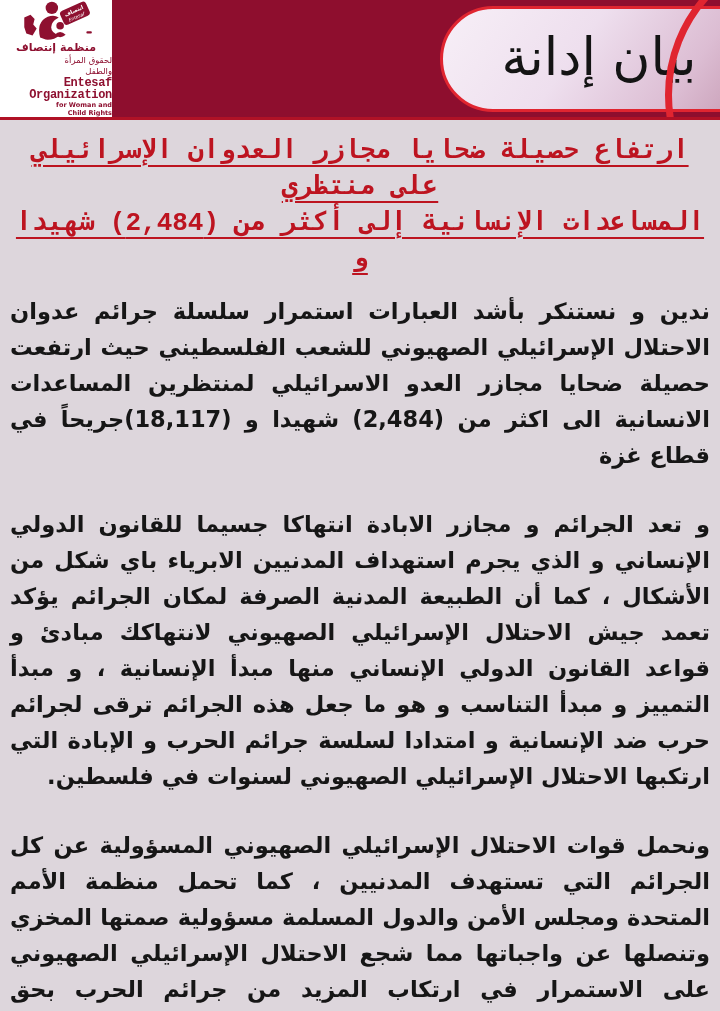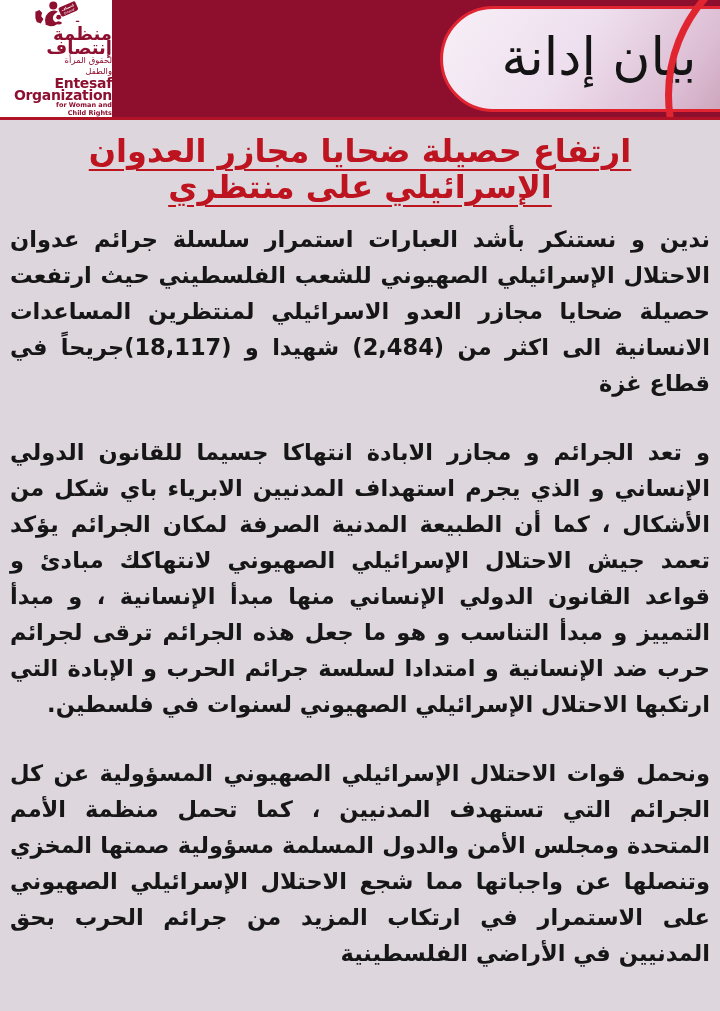--- a/index.html
+++ b/index.html
@@ -15,23 +15,23 @@
     position:relative; height:120px; background:#8e0e2e;
     border-bottom:3px solid #b01226; overflow:hidden;
   }
   .logo-box {
     position:absolute; top:0; left:0; width:112px; height:117px;
     background:#ffffff; z-index:5;
     display:flex; flex-direction:column; align-items:center;
     padding-top:1px; direction:rtl;
   }
   .logo-art { display:block; }
-  .logo-ar-1 { color:#8e1030; font-weight:bold; font-size:18px; line-height:14px; }
+  .logo-ar-1 { color:#8e1030; font-weight:bold; font-size:11px; line-height:14px; }
   .logo-ar-2 { color:#8e1030; font-size:8.5px; line-height:11px;margin-left:36px; }
-  .logo-en-1 { color:#8e1030; font-weight:bold; font-size:14px; line-height:12px; letter-spacing:-0.3px; }
+  .logo-en-1 { color:#8e1030; font-weight:bold; font-size:12px; line-height:12px; letter-spacing:-0.3px;font-family:Liberation Mono, monospace; }
   .logo-en-2 { color:#8e1030; font-weight:bold; font-size:6.5px; line-height:8px;margin-left:37px; }
   .title-pill {
     position:absolute; top:6px; right:-84px; width:364px; height:106px; z-index:1;
     background:linear-gradient(125deg,#f7eff7 0%,#eedfee 38%,#dcbdd3 68%,#c295ad 92%,#b786a0 100%);
     border:3px solid #e02530; border-radius:54px;
     display:flex; align-items:center; justify-content:center;
     padding-left:10px; padding-right:56px;
   }
   .title-pill .title-text {
     font-size:52px; color:#141414; font-weight:normal; white-space:nowrap;
@@ -39,22 +39,22 @@
   }
   .red-ring {
     position:absolute; top:-55px; right:-245px; width:300px; height:300px; z-index:2;
     border:7px solid #e02530; border-radius:50%; background:transparent;
   }
   
   .content { padding:13px 10px 0; }
   .headline { margin:0 0 15px; }
   .headline-line {
     text-align:center; color:#bd1420; font-weight:bold;
-    font-size:32px; line-height:36px;
-    text-decoration:underline; text-decoration-thickness:2px; text-underline-offset:7px;
+    font-size:26px; line-height:36px;
+    text-decoration:underline; text-decoration-thickness:2px; text-underline-offset:7px;font-family:Liberation Mono, monospace;
   }
   .para {
     margin:16px 0 33px; color:#161616; font-weight:bold;
     font-size:22.5px; line-height:36px;
     text-align:justify; text-align-last:right;
   }
   .para:last-of-type { margin-bottom:14px; }
 </style>
 </head>
 <body>
@@ -92,20 +92,21 @@
       <span class="title-text">بيان إدانة</span>
     </div>
     <div class="red-ring"></div>
 
   </header>
 
   <main class="content">
 
     <div class="headline">
       <div class="headline-line">ارتفاع  حصيلة ضحايا مجازر العدوان الإسرائيلي على منتظري</div>
+      <div class="headline-line">المساعدات الإنسانية إلى أكثر من (2,484) شهيدا و</div>
     </div>
 
     <p class="para">ندين و نستنكر بأشد العبارات استمرار سلسلة جرائم عدوان الاحتلال الإسرائيلي الصهيوني للشعب الفلسطيني حيث ارتفعت حصيلة ضحايا مجازر العدو الاسرائيلي لمنتظرين المساعدات الانسانية الى اكثر من (2,484) شهيدا و (18,117)جريحاً في قطاع غزة</p>
 
     <p class="para">و تعد الجرائم و مجازر الابادة انتهاكا جسيما للقانون الدولي الإنساني و الذي يجرم استهداف المدنيين الابرياء باي شكل من الأشكال ، كما أن الطبيعة المدنية الصرفة لمكان الجرائم يؤكد تعمد جيش الاحتلال الإسرائيلي الصهيوني لانتهاكك مبادئ و قواعد القانون الدولي الإنساني منها مبدأ الإنسانية ، و مبدأ التمييز و مبدأ التناسب و هو ما جعل هذه الجرائم ترقى لجرائم حرب ضد الإنسانية و امتدادا لسلسة جرائم الحرب و الإبادة التي ارتكبها  الاحتلال الإسرائيلي الصهيوني لسنوات في فلسطين.</p>
 
     <p class="para">ونحمل قوات الاحتلال الإسرائيلي الصهيوني المسؤولية عن كل الجرائم التي تستهدف المدنيين ، كما تحمل منظمة الأمم المتحدة ومجلس الأمن والدول المسلمة مسؤولية صمتها المخزي وتنصلها عن واجباتها مما شجع الاحتلال الإسرائيلي الصهيوني على الاستمرار في ارتكاب المزيد من جرائم الحرب بحق المدنيين في الأراضي الفلسطينية</p>
 
   </main>
 

